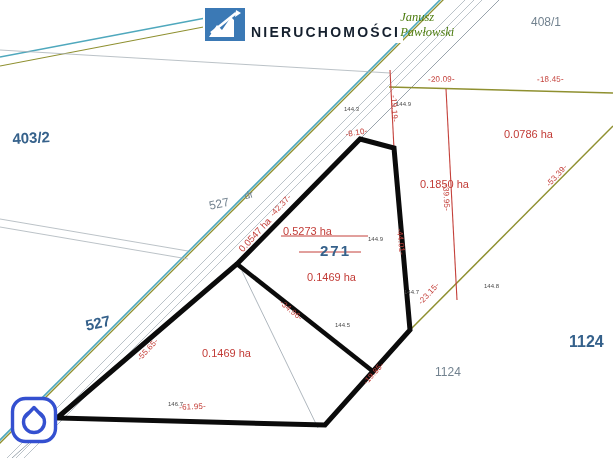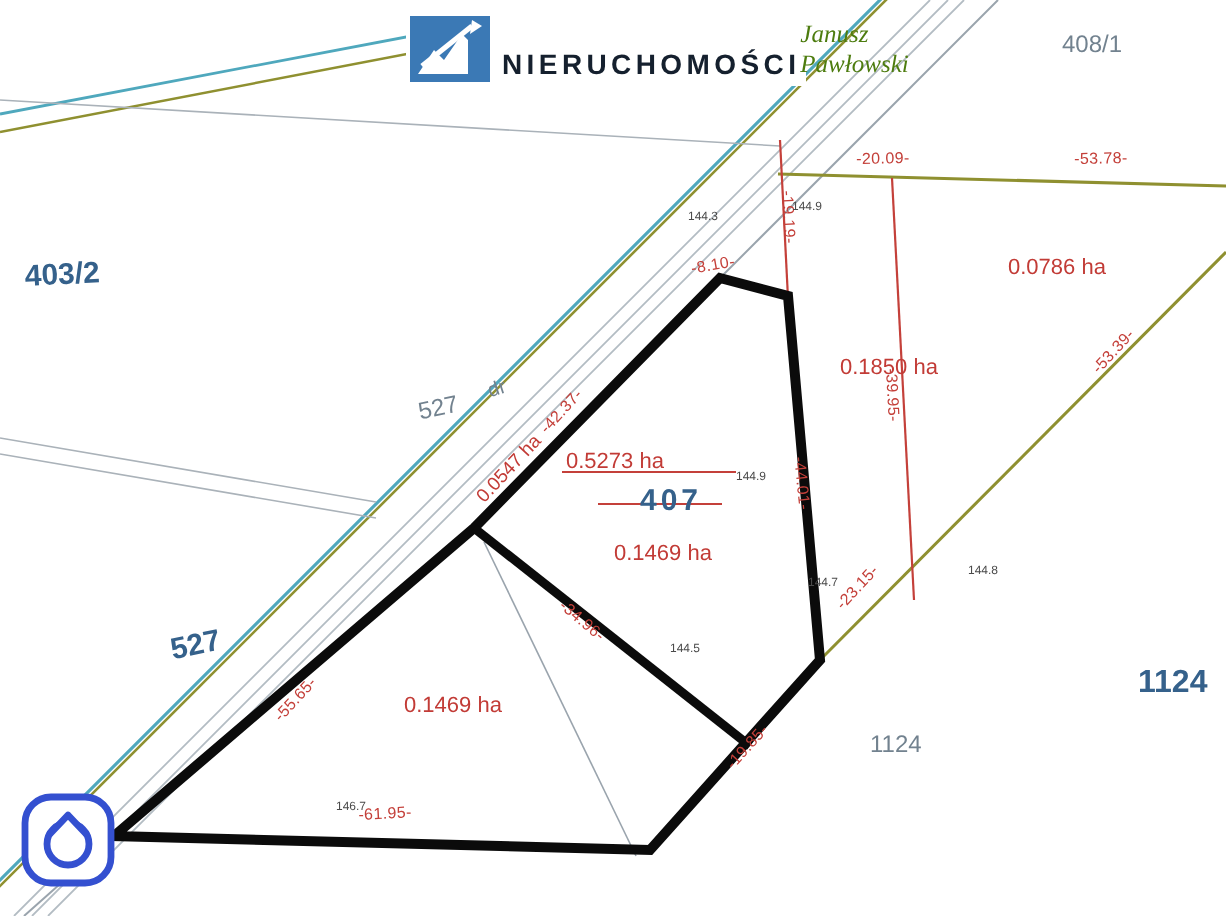--- a/index.html
+++ b/index.html
@@ -68,33 +68,33 @@
       <polygon points="360,139 394,148 410,330 325,425 57,418 237,264" fill="none" stroke="#0b0b0b" stroke-width="5" stroke-linejoin="miter"></polygon>
       <line x1="237" y1="264" x2="375" y2="373" stroke="#0b0b0b" stroke-width="4.5"></line>
     </g>
   </svg>
 
   <span class="lbl navy" style="left:12px;top:131px;transform:rotate(-3deg);">403/2</span>
   <span class="lbl navy" style="left:84px;top:318px;transform:rotate(-12deg);">527</span>
   <span class="lbl thin" style="left:208px;top:200px;transform:rotate(-12deg);">527</span>
   <span class="lbl thin" style="left:243px;top:192px;font-size:10px;transform:rotate(-18deg);">dr</span>
   <span class="lbl thin" style="left:531px;top:16px;">408/1</span>
-  <span class="lbl navy" style="left:320px;top:243px;letter-spacing:2px;">407</span>
+  <span class="lbl navy" style="left:320px;top:243px;letter-spacing:2px;">271</span>
   <span class="lbl navy" style="left:569px;top:334px;font-size:16px;">1124</span>
   <span class="lbl thin" style="left:435px;top:366px;">1124</span>
 
   <span class="lbl red" style="left:283px;top:226px;text-align:right;">0.5273 ha</span>
   <span class="lbl red" style="left:307px;top:272px;">0.1469 ha</span>
   <span class="lbl red" style="left:202px;top:348px;">0.1469 ha</span>
   <span class="lbl red" style="left:420px;top:179px;">0.1850 ha</span>
   <span class="lbl red" style="left:504px;top:129px;">0.0786 ha</span>
   <span class="lbl red" style="left:237px;top:247px;font-size:9.5px;transform:rotate(-47deg);">0.0547 ha</span>
 
   <span class="lbl meas" style="left:428px;top:76px;transform:rotate(-1deg);">-20.09-</span>
-  <span class="lbl meas" style="left:537px;top:76px;transform:rotate(-1deg);">-53.78-</span>
+  <span class="lbl meas" style="left:537px;top:76px;transform:rotate(-1deg);">-18.45-</span>
   <span class="lbl meas" style="left:397px;top:95px;transform:rotate(87deg);">-19.19-</span>
   <span class="lbl meas" style="left:345px;top:131px;transform:rotate(-10deg);">-8.10-</span>
   <span class="lbl meas" style="left:269px;top:213px;transform:rotate(-47deg);">-42.37-</span>
   <span class="lbl meas" style="left:136px;top:357px;transform:rotate(-47deg);">-55.65-</span>
   <span class="lbl meas" style="left:179px;top:404px;transform:rotate(-3deg);">-61.95-</span>
   <span class="lbl meas" style="left:362px;top:381px;transform:rotate(-48deg);">-19.85-</span>
   <span class="lbl meas" style="left:283px;top:299px;transform:rotate(40deg);">-34.96-</span>
   <span class="lbl meas" style="left:403px;top:228px;transform:rotate(84deg);">-44.01-</span>
   <span class="lbl meas" style="left:417px;top:301px;transform:rotate(-47deg);">-23.15-</span>
   <span class="lbl meas" style="left:449px;top:184px;transform:rotate(87deg);">-39.95-</span>

